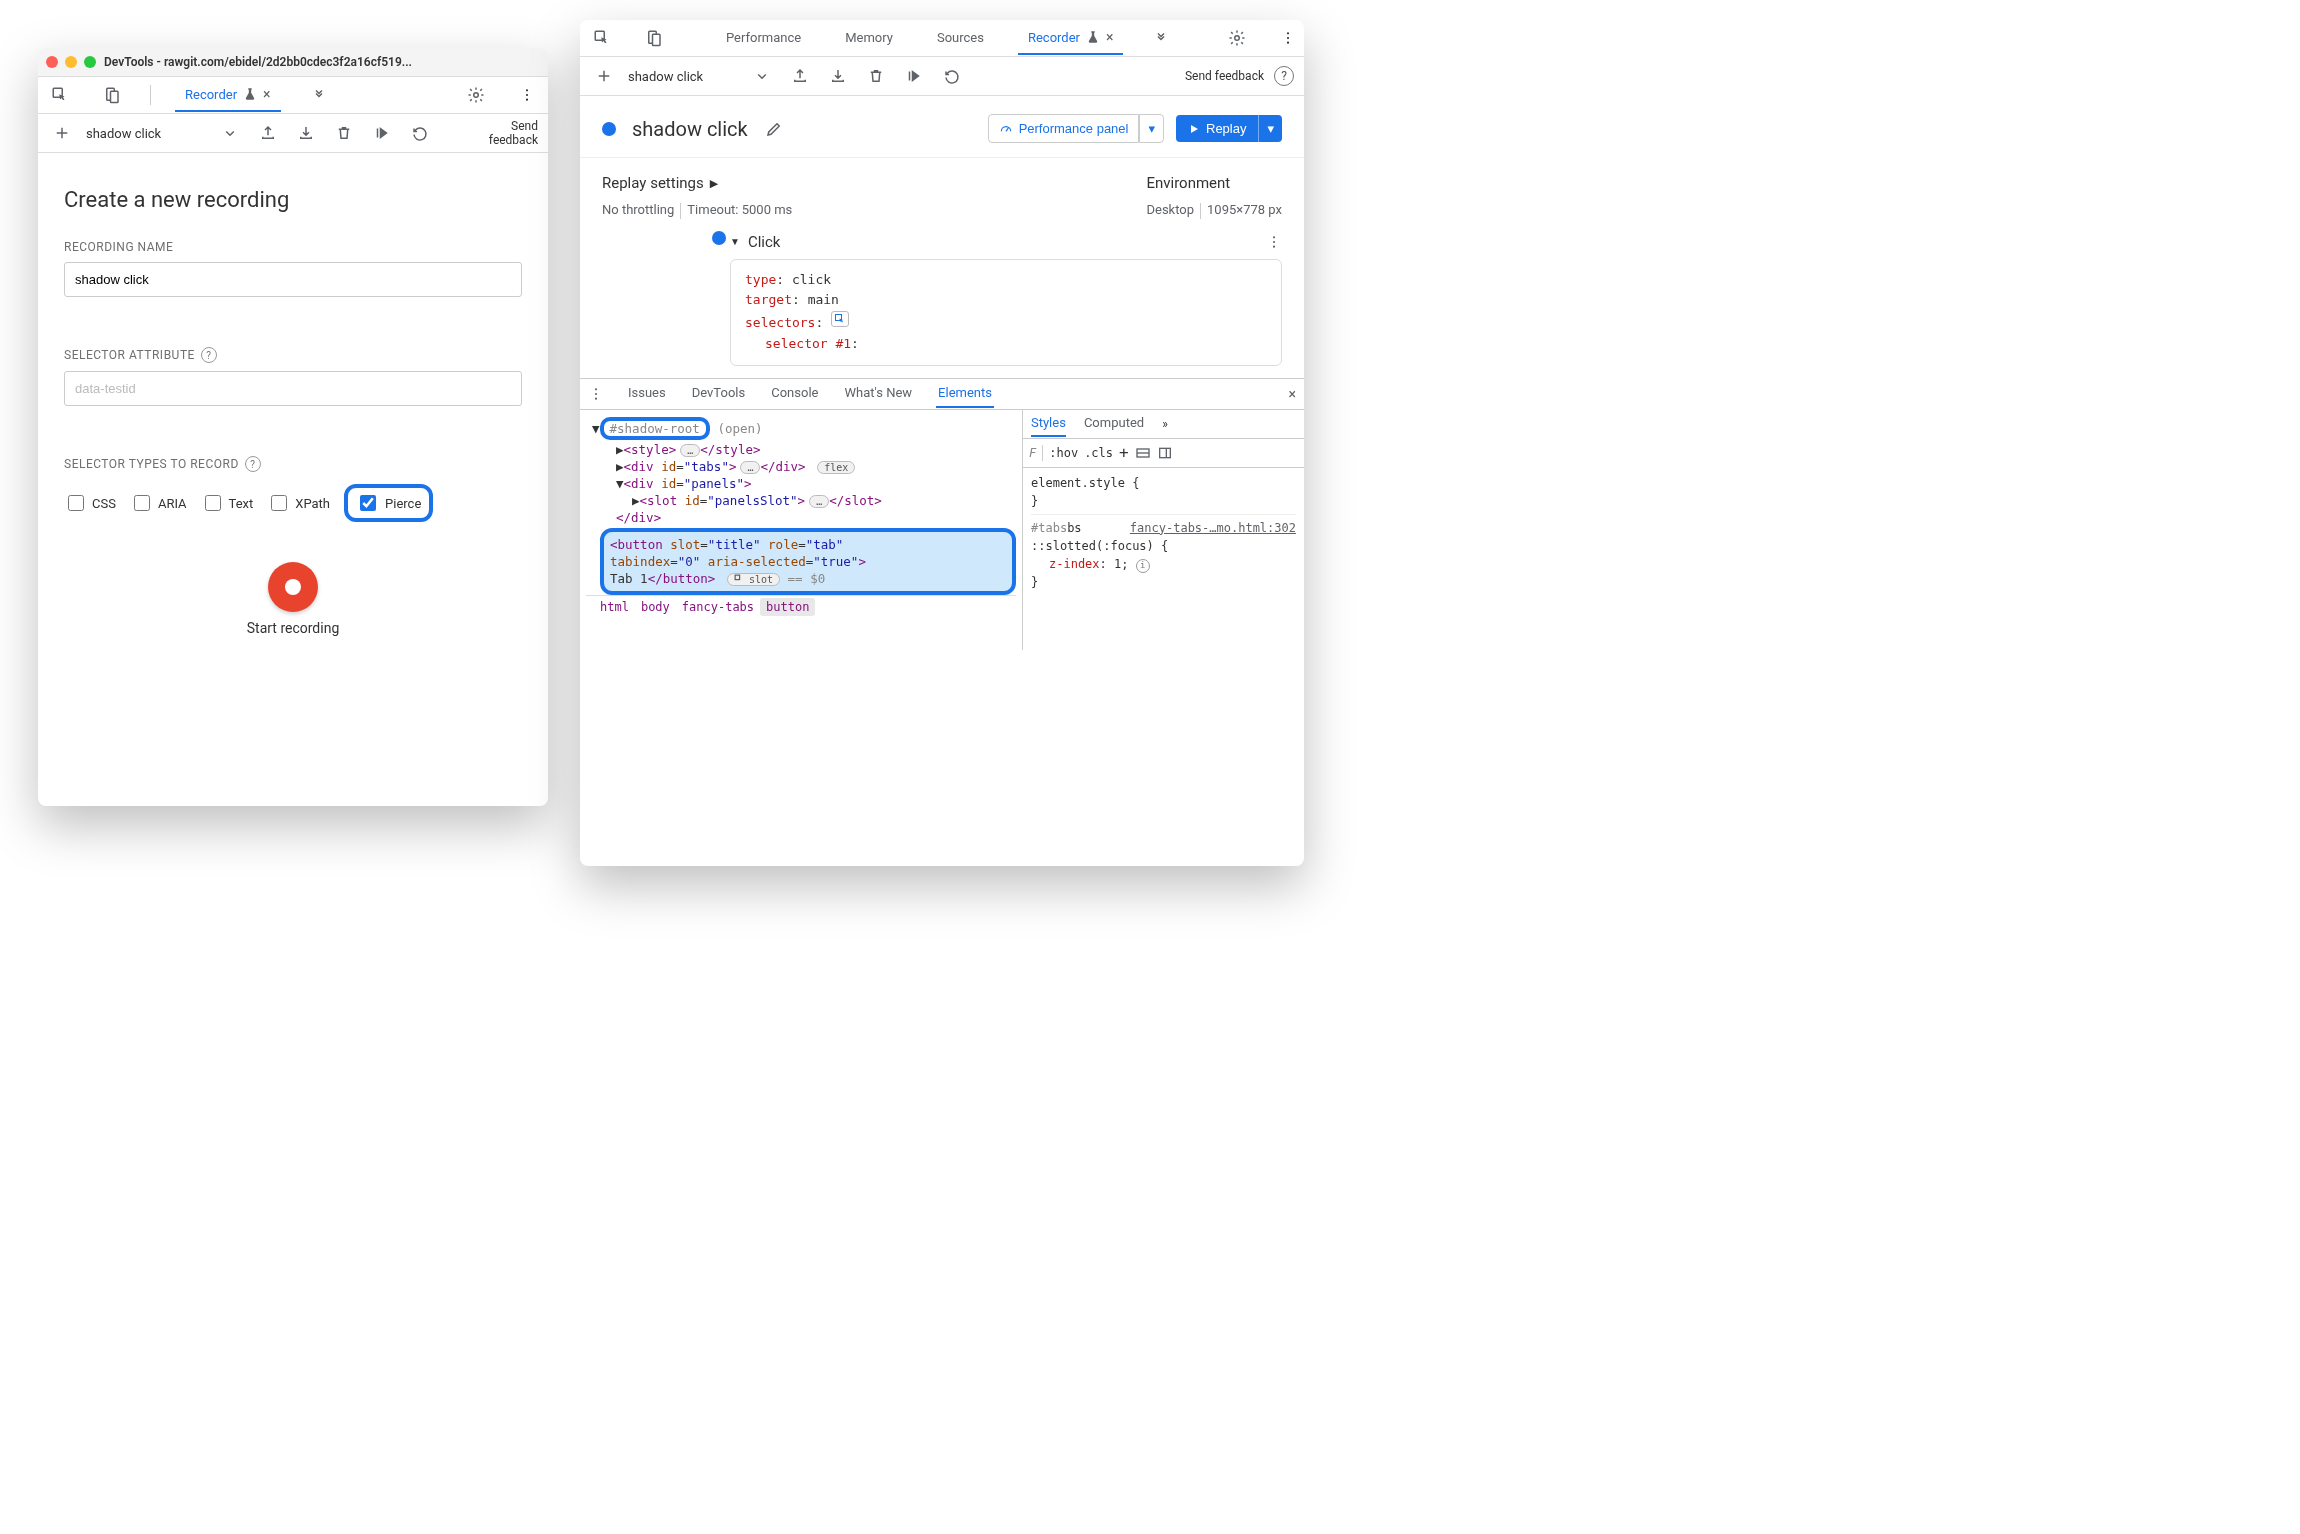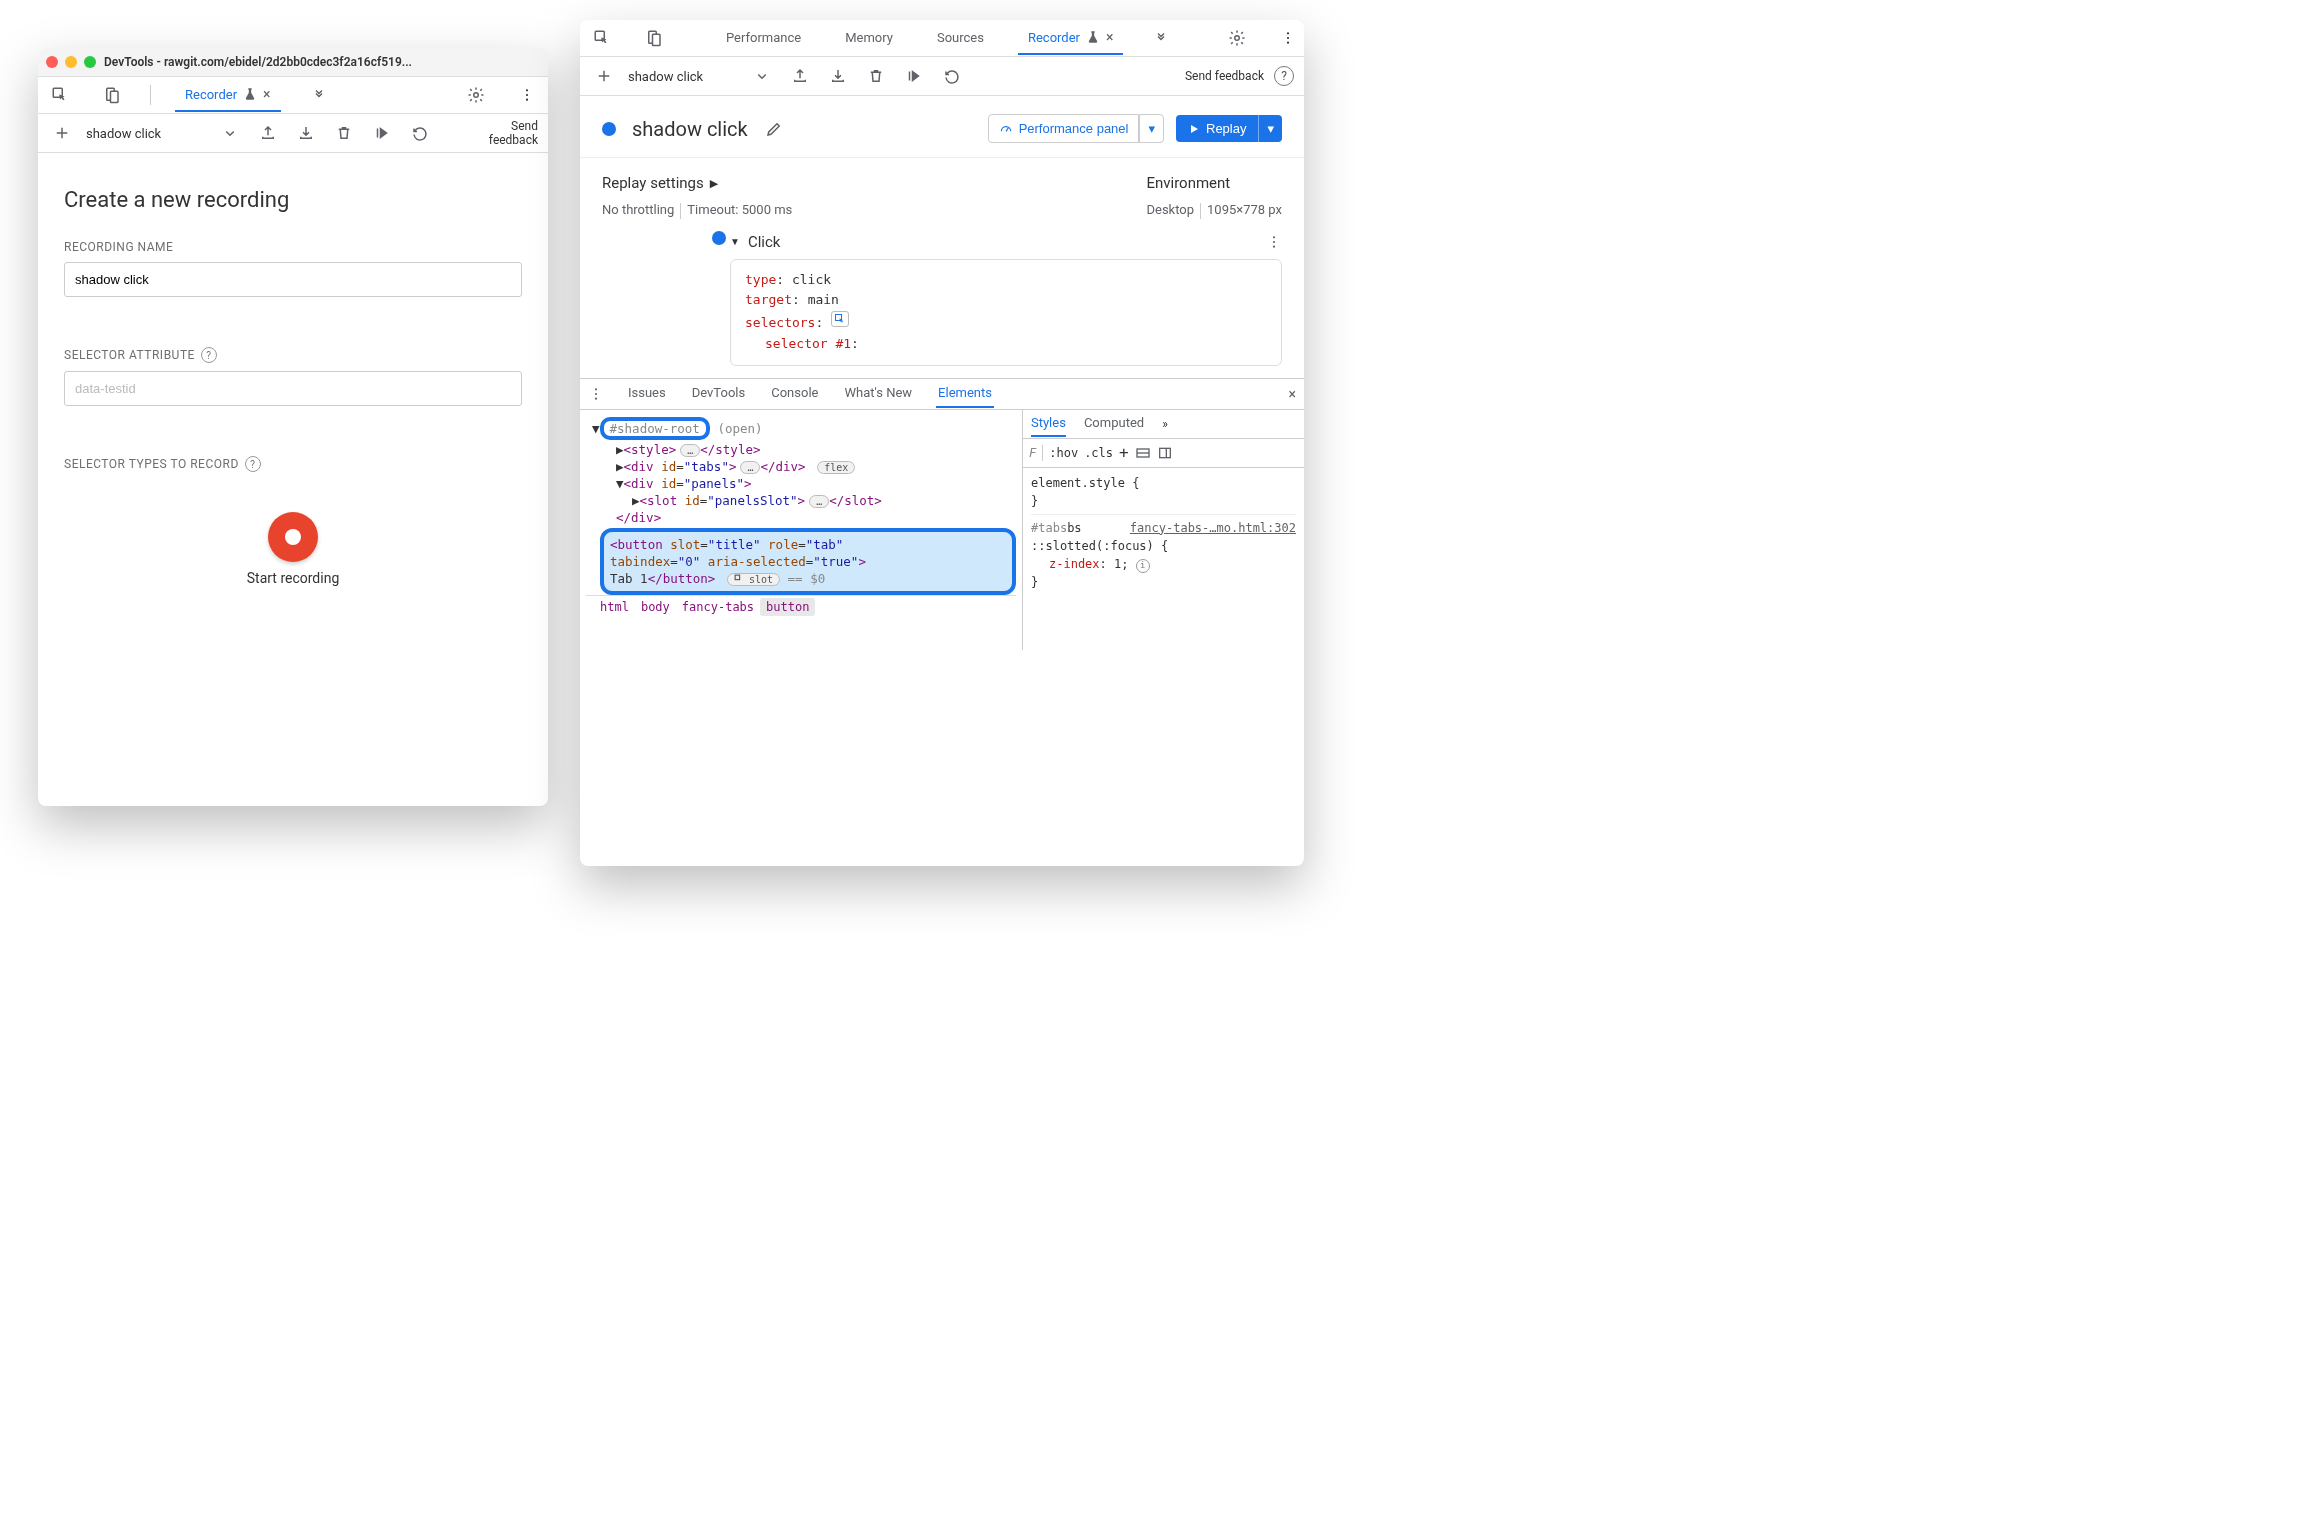--- a/index.html
+++ b/index.html
@@ -182,20 +182,42 @@
     <div class="field-label">
           <span>SELECTOR ATTRIBUTE</span>
           <span class="help-circle">?</span>
         </div>
     <input class="input" placeholder="data-testid" style="">
     <div style="height:30px"></div>
     <div class="field-label">
           <span>SELECTOR TYPES TO RECORD</span>
           <span class="help-circle">?</span>
         </div>
+    <div class="types-row">
+      <label class="cb-wrap">
+            <input type="checkbox" class="cb" style="">
+            <span>CSS</span>
+          </label>
+      <label class="cb-wrap">
+            <input type="checkbox" class="cb" style="">
+            <span>ARIA</span>
+          </label>
+      <label class="cb-wrap">
+            <input type="checkbox" class="cb" style="">
+            <span>Text</span>
+          </label>
+      <label class="cb-wrap">
+            <input type="checkbox" class="cb" style="">
+            <span>XPath</span>
+          </label>
+      <span class="pierce-hl">
+        <input type="checkbox" class="cb" checked="" style="accent-color: rgb(26, 115, 232);">
+        <span>Pierce</span>
+      </span>
+    </div>
     <div class="record-btn"></div>
     <div class="record-label">Start recording</div>
   </div>
 </div>
 
 <div class="window win2">
   <div class="toolbar">
     <span class="icon-btn">
           <svg class="icon" viewBox="0 0 24 24" fill="none" stroke="currentColor" stroke-width="2">
             <rect x="3" y="3" width="12" height="12" rx="1"></rect>

